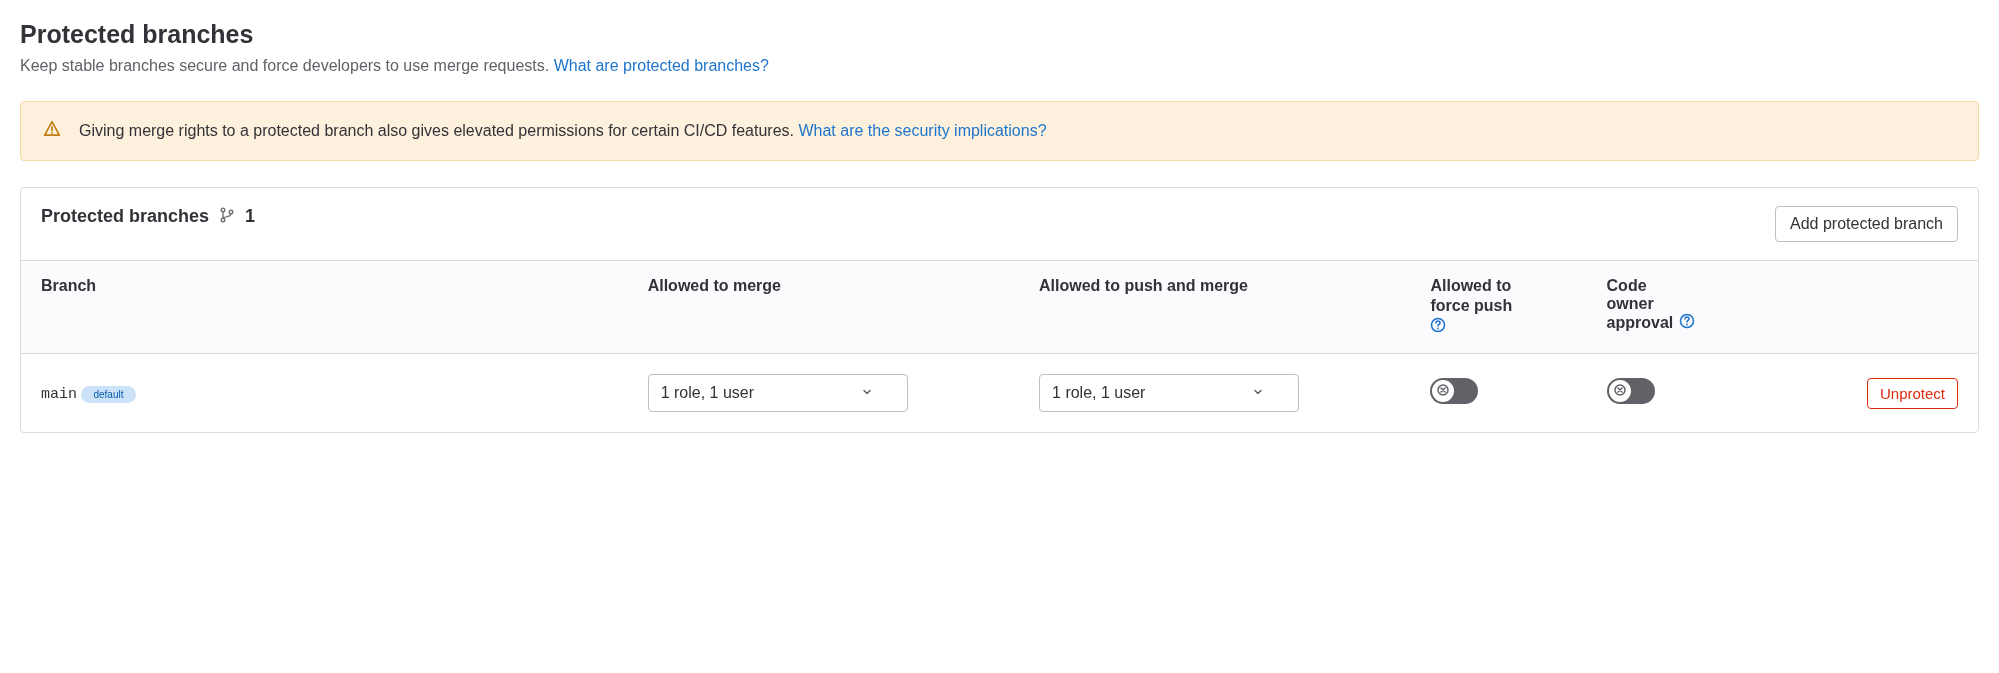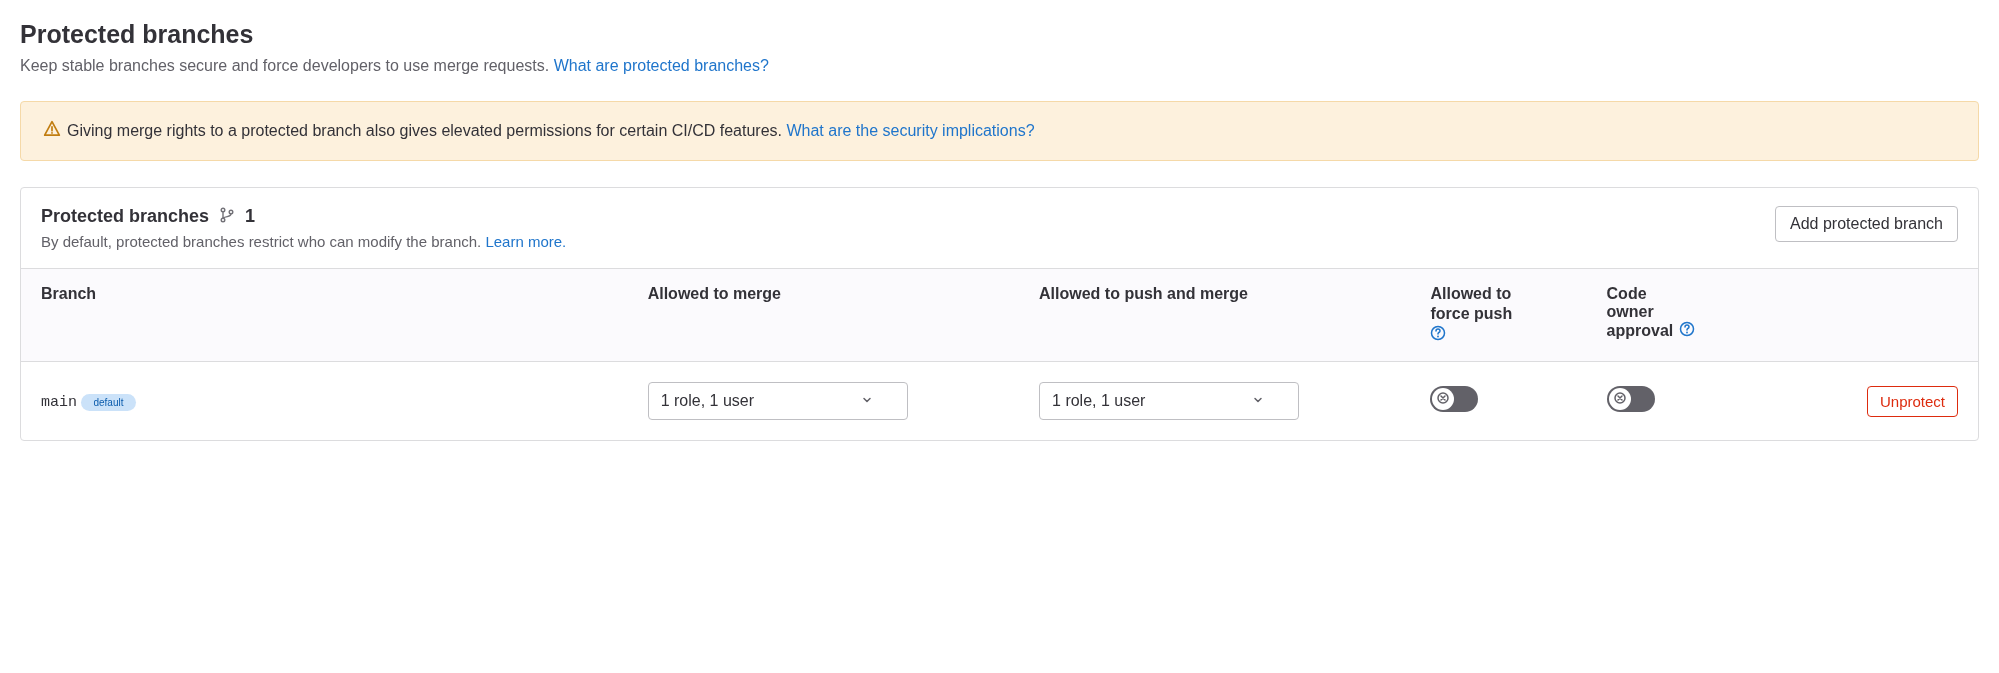--- a/index.html
+++ b/index.html
@@ -32,21 +32,21 @@
       text-decoration: none;
       cursor: pointer;
     }
     .alert {
       background: #fdf1dd;
       border: 1px solid #f5d9a8;
       border-radius: 4px;
       padding: 18px 22px;
       display: flex;
       align-items: center;
-      gap: 6px;
+      gap: 18px;
       margin-bottom: 26px;
     }
     .alert-icon {
       color: #c17d10;
       flex-shrink: 0;
     }
     .alert-text {
       font-size: 16px;
       color: #333238;
     }
@@ -246,24 +246,20 @@
         <span class="branch-icon">
           <svg width="16" height="16" viewBox="0 0 16 16" fill="currentColor">
             <circle cx="4" cy="3" r="1.8" fill="none" stroke="currentColor" stroke-width="1.4"></circle>
             <circle cx="4" cy="13" r="1.8" fill="none" stroke="currentColor" stroke-width="1.4"></circle>
             <circle cx="12" cy="5" r="1.8" fill="none" stroke="currentColor" stroke-width="1.4"></circle>
             <path d="M4 4.8 V11.2" stroke="currentColor" stroke-width="1.4"></path>
             <path d="M12 6.8 C12 10 8 9 4 11" stroke="currentColor" stroke-width="1.4" fill="none"></path>
           </svg>
         </span>
         <span class="count">1</span>
-      </div>
-      <div class="card-sub">
-        <span>By default, protected branches restrict who can modify the branch.</span>
-        <a class="link">Learn more.</a>
       </div>
     </div>
     <button class="btn">Add protected branch</button>
   </div>
 
   <table class="table">
     <thead>
       <tr>
         <th class="col-branch">Branch</th>
         <th class="col-merge">Allowed to merge</th>

